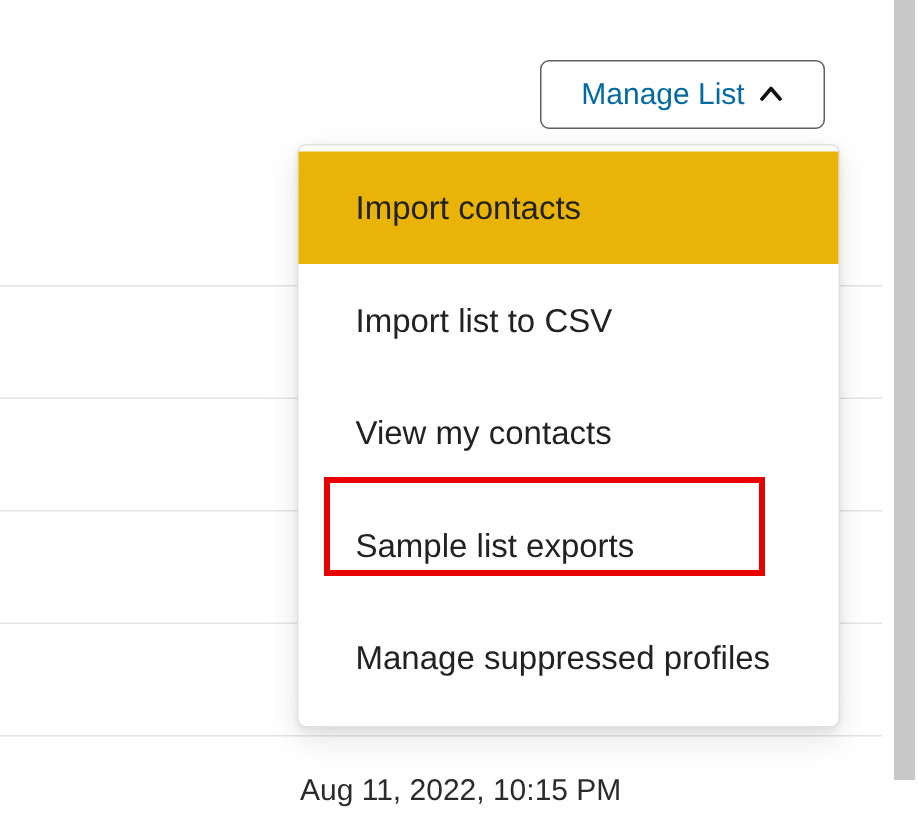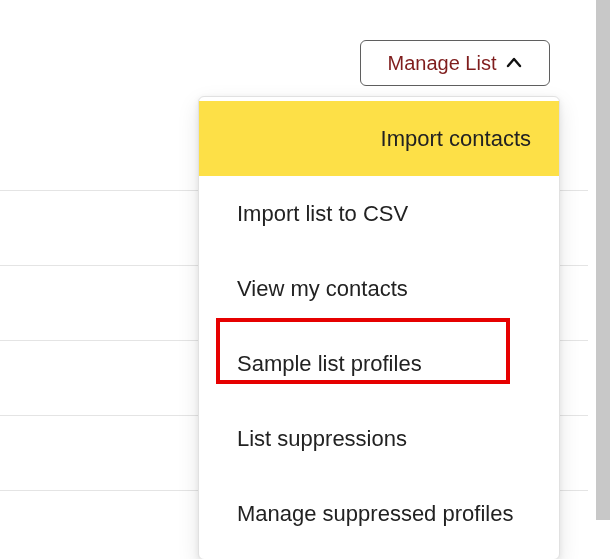--- a/index.html
+++ b/index.html
@@ -59,21 +59,21 @@
     top: 40px; left: 360px;
     width: 190px; height: 46px;
     background: #ffffff;
     border: 1px solid #5f5f5f;
     border-radius: 6px;
     display: flex;
     align-items: center;
     justify-content: center;
     gap: 10px;
     font-size: 20px;
-    color: #7f1d1d;
+    color: #0369a1;
     cursor: pointer;
   }
   .manage-btn .label { }
   .chevron {
     width: 16px; height: 16px;
     display: inline-flex;
     align-items: center; justify-content: center;
   }
   .chevron svg { display: block; }
 
@@ -91,21 +91,21 @@
   .dd-item {
     position: relative;
     height: 75px;
     display: flex;
     align-items: center;
     padding: 0 28px 0 38px;
     font-size: 22px;
     color: #222;
     cursor: pointer;
   }
-  .dd-item.hover { background: #fde047; justify-content: flex-end; }
+  .dd-item.hover { background: #eab308; }
 
   
   .highlight-box {
     position: absolute;
     top: 318px; left: 216px;
     width: 294px; height: 66px;
     border: 4px solid #e60000;
     pointer-events: none;
   }
 </style>
@@ -145,24 +145,21 @@
     <div class="dd-item hover">
       <span>Import contacts</span>
     </div>
     <div class="dd-item">
       <span>Import list to CSV</span>
     </div>
     <div class="dd-item">
       <span>View my contacts</span>
     </div>
     <div class="dd-item">
-      <span>Sample list profiles</span>
-    </div>
-    <div class="dd-item">
-      <span>List suppressions</span>
+      <span>Sample list exports</span>
     </div>
     <div class="dd-item">
       <span>Manage suppressed profiles</span>
     </div>
   </div>
 
   <div class="highlight-box"></div>
 
 </div>
 

